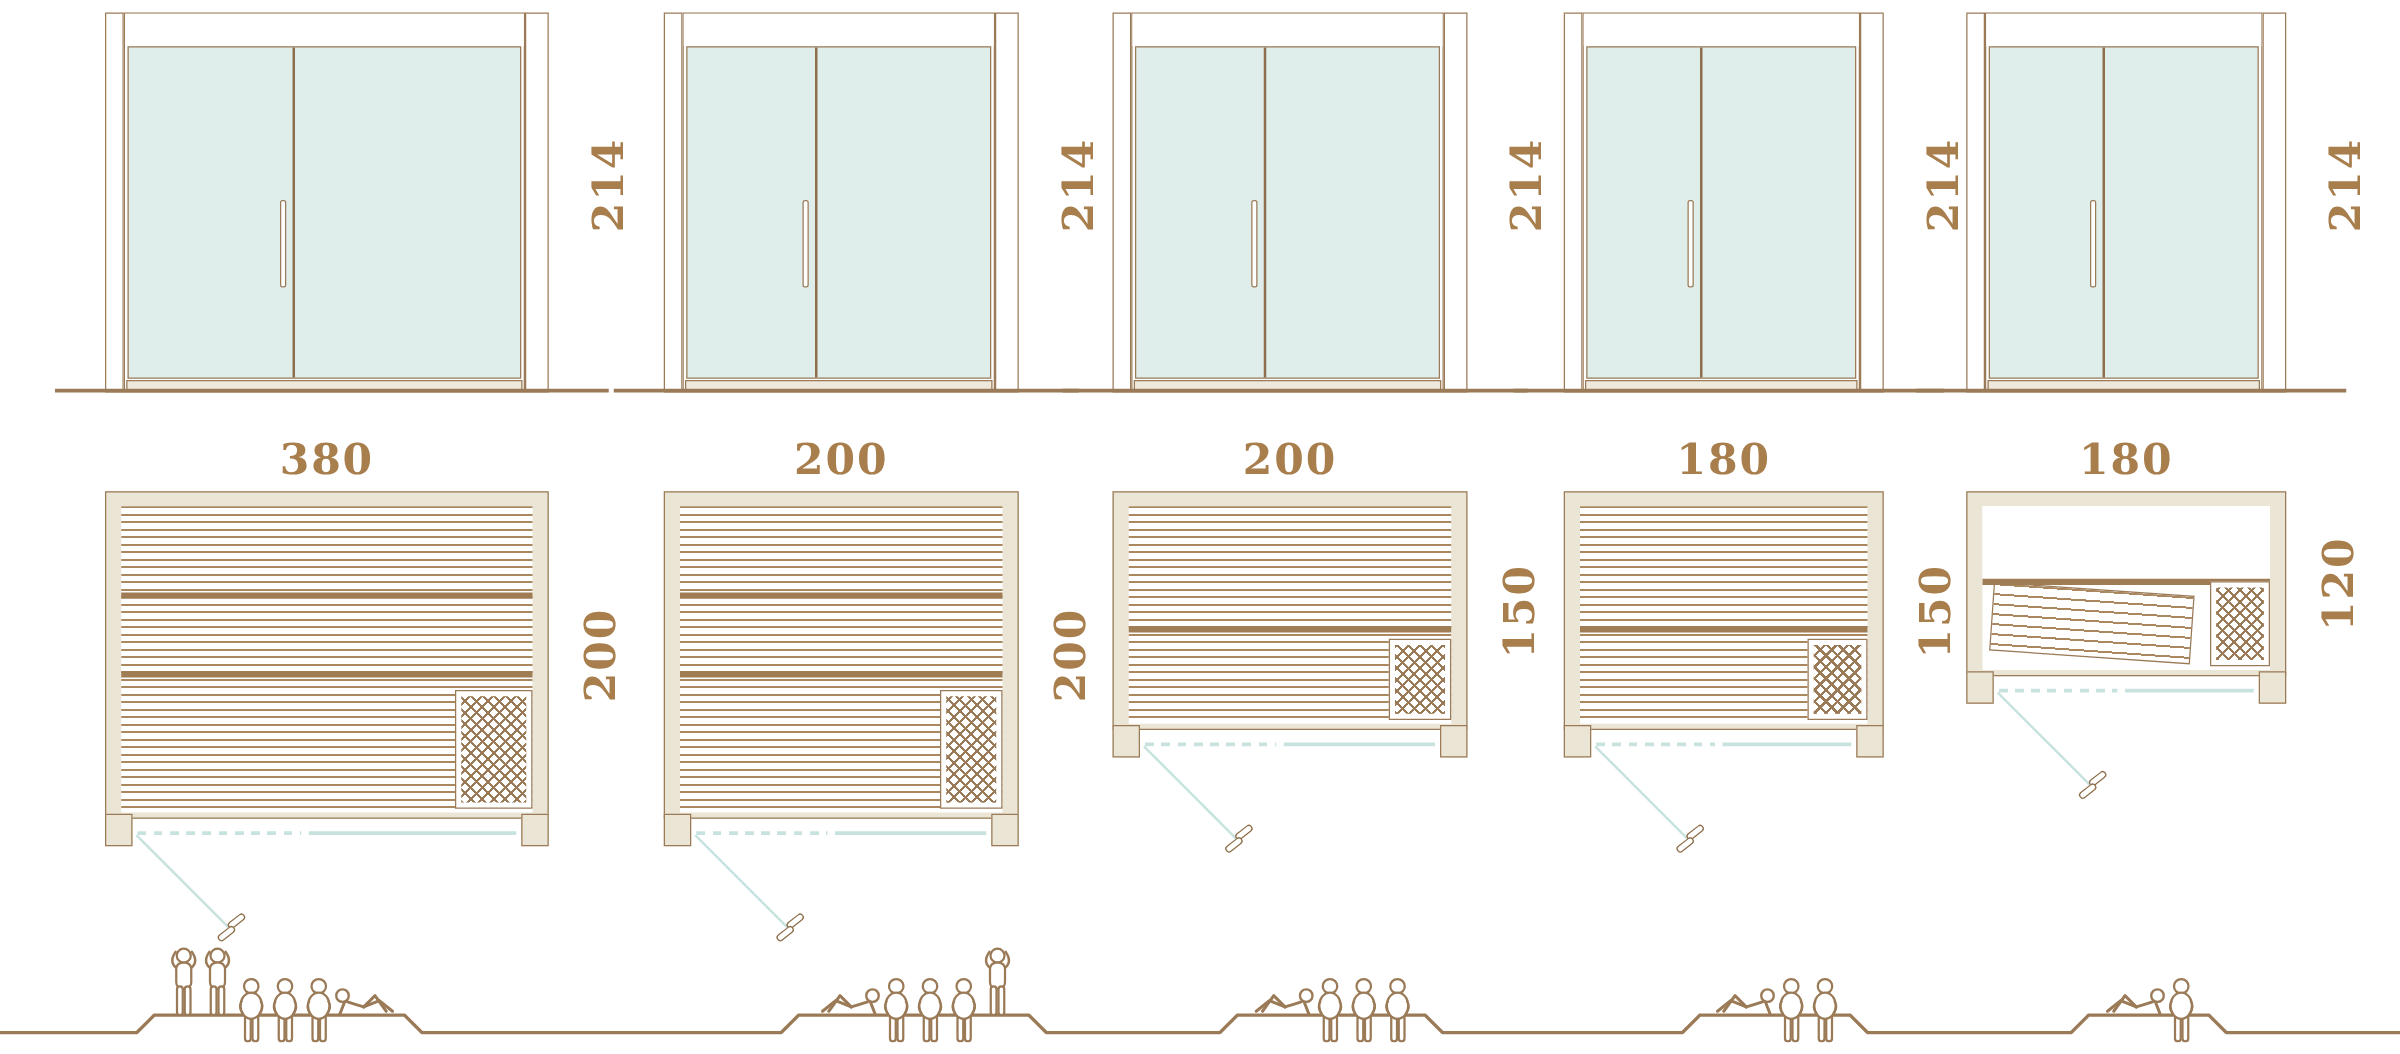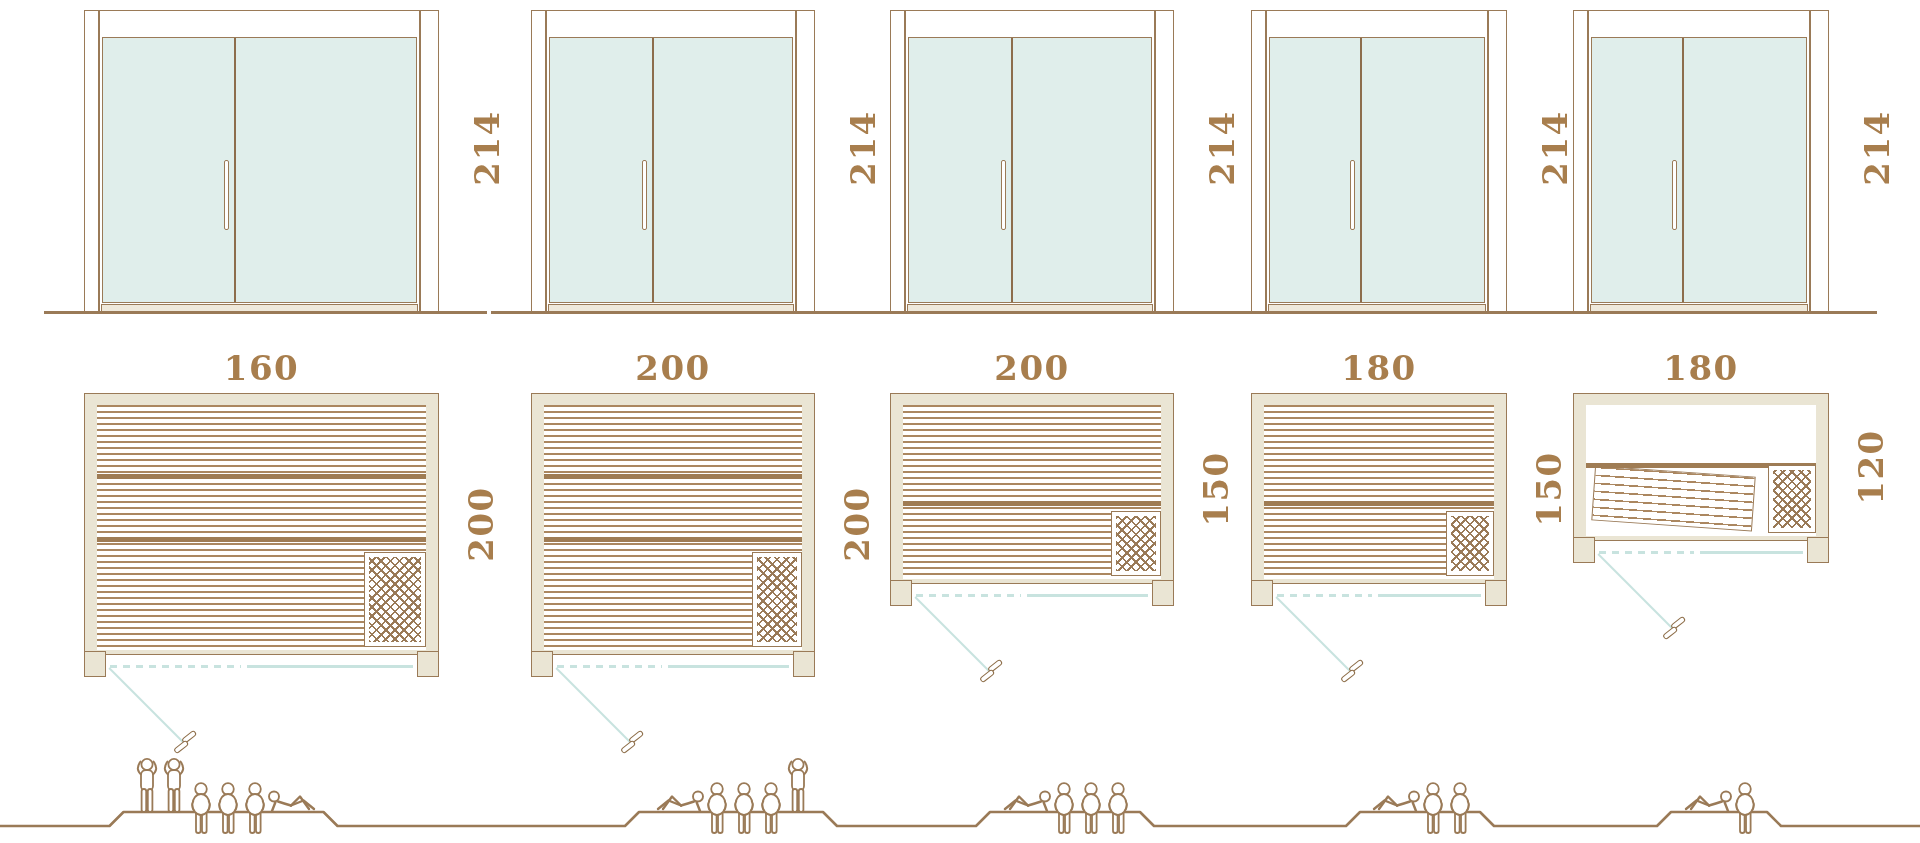--- a/index.html
+++ b/index.html
@@ -53,21 +53,21 @@
           <div class="abs" style="left: 0px; top: 0px; right: 0px; height: 26px; background: rgb(255, 255, 255);"></div>
           <div class="glass" style="inset: 26px 2px 10px; background: rgb(224, 238, 235);">
             <div class="divider" style="left: 131px; top: 0px; bottom: 0px; background: rgb(141, 109, 76);"></div>
             <div class="dhandle" style="left: 121px; top: 122px; height: 70px;"></div>
           </div>
           <div class="threshold" style="left: 1px; right: 1px; bottom: 0px; height: 9px; background: rgb(239, 233, 219);"></div>
         </div>
       </div>
       <div class="gseg" style="left: 44px; top: 311px; width: 443px; background: rgb(154, 122, 87);"></div>
       <div class="dim-label vert" style="left: 487px; top: 148px; color: rgb(168, 126, 77);">214</div>
-      <div class="dim-label" style="left: 261.5px; top: 368px; color: rgb(168, 126, 77);">160</div>
+      <div class="dim-label" style="left: 261.5px; top: 368px; color: rgb(168, 126, 77);">380</div>
       <div class="plan" style="left: 84px; top: 393px; width: 355px; height: 284px;">
         <div class="pframe" style="left: 0px; top: 0px; width: 355px; height: 262px; background: rgb(234, 229, 212);"></div>
         <div class="pinterior stripes" style="left: 13px; top: 12px; width: 329px; height: 245px;">
           <div class="band" style="top: 69px; background: rgb(159, 124, 84);"></div>
           <div class="band" style="top: 132px; background: rgb(159, 124, 84);"></div>
           <div class="heater" style="right: 0px; top: 147px; width: 62px; height: 95px;">
             <div class="grill"></div>
           </div>
         </div>
         <div class="cpost" style="left: 0px; top: 258px; background: rgb(234, 229, 212);"></div>

